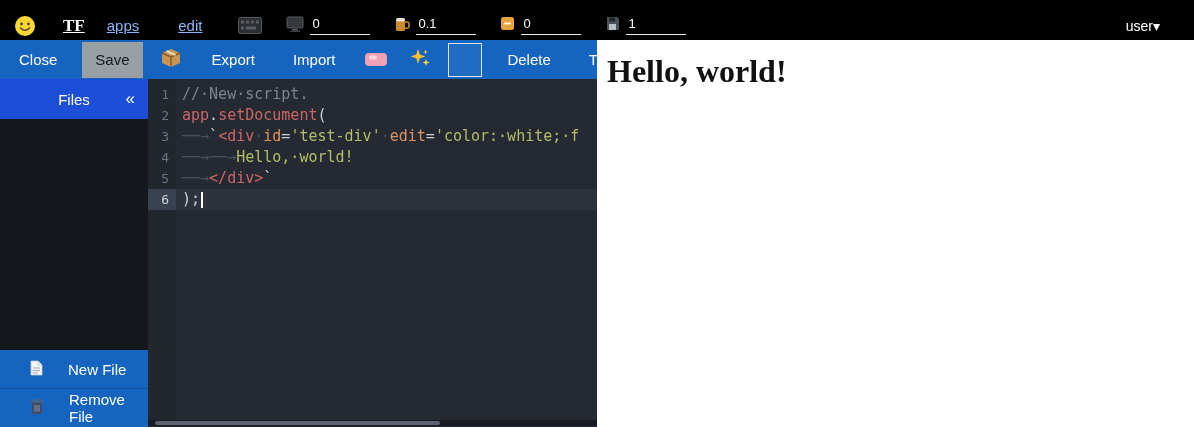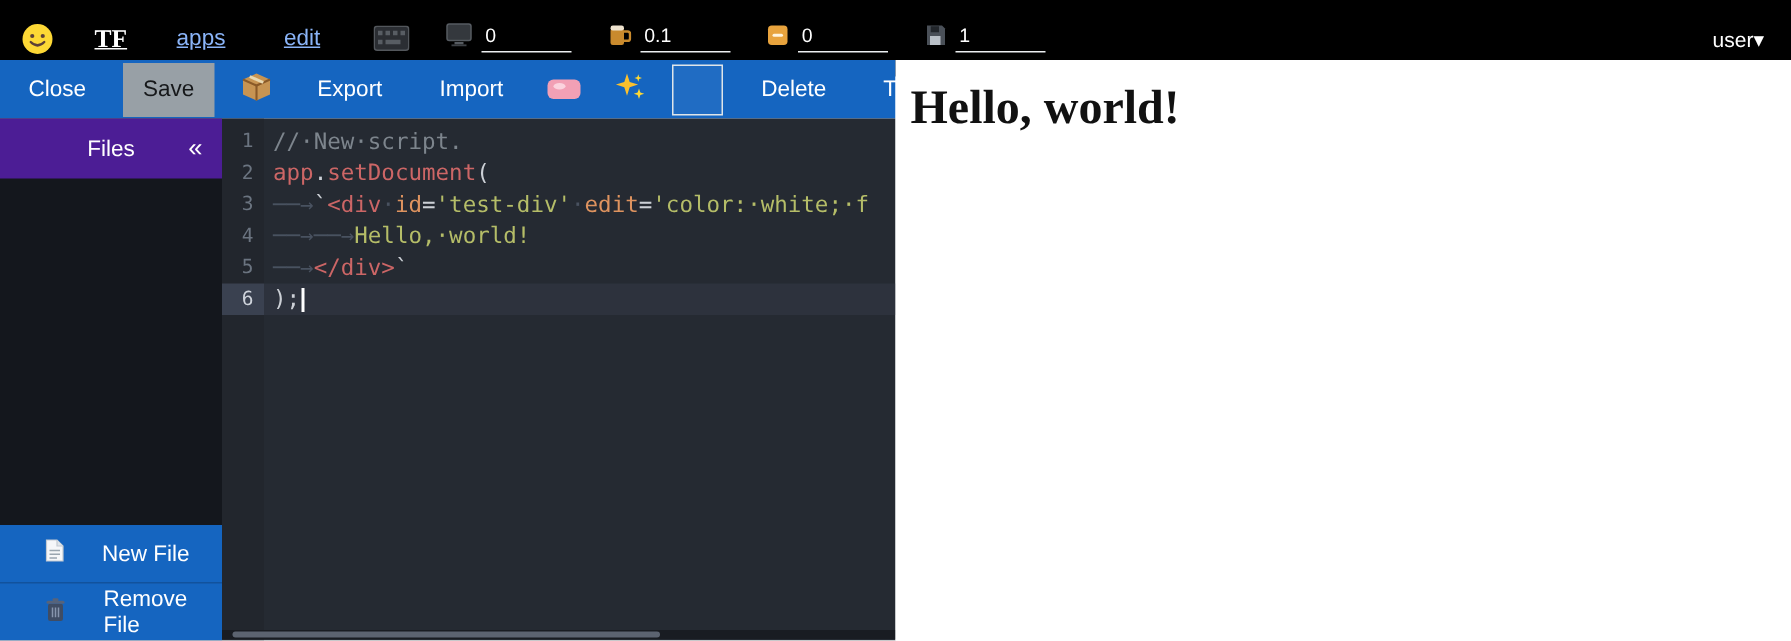--- a/index.html
+++ b/index.html
@@ -6,41 +6,41 @@
   body{width:1194px;height:427px;position:relative;overflow:hidden;background:#fff;
        font-family:"Liberation Sans",sans-serif}
 
   
   .topbar{position:absolute;left:0;top:0;width:1194px;height:51px;background:#000;
           display:flex;align-items:center;box-sizing:border-box;padding:0 14px;color:#fff}
   .logo{display:flex;align-items:center}
   .brand{color:#fff;text-decoration:underline;font-family:"Liberation Serif",serif;
          font-weight:bold;font-size:17px;margin-left:27px;cursor:pointer}
   .nav-link{color:#8ab4f8;text-decoration:underline;font-size:15px;cursor:pointer}
-  .nav-apps{margin-left:33px}
+  .nav-apps{margin-left:22px}
   .nav-edit{margin-left:39px}
   .kb{margin-left:36px;display:flex;align-items:center;cursor:pointer}
   .field{display:flex;align-items:center;gap:6px;margin-left:24px}
   .field .val{width:56px;background:transparent;border:none;border-bottom:1px solid #eceff1;
               color:#fff;font-size:13px;padding:0 2px 3px;font-family:inherit;outline:none}
-  .user{margin-left:auto;margin-right:4px;font-size:14px;cursor:pointer}
+  .user{margin-left:auto;margin-right:20px;font-size:14px;cursor:pointer}
 
   
   .toolbar{position:absolute;left:0;top:40px;width:597px;height:39px;background:#1565c0;
            display:flex;align-items:center;box-sizing:border-box;padding:0 6px;gap:12px}
   .tb-btn{height:36px;padding:0 13px;background:transparent;border:none;color:#fff;
           font-size:15px;font-family:inherit;cursor:pointer;display:flex;align-items:center;justify-content:center}
   .tb-btn.save{background:#98a0a6;color:#16181a}
   .tb-btn.iconbtn{padding:0 5px;min-width:32px}
   .tb-btn.blank{border:1px solid #dfe5e9;width:34px;min-width:34px;height:34px;padding:0;background:rgba(255,255,255,0.05)}
 
   
   .sidebar{position:absolute;left:0;top:79px;width:148px;height:348px;background:#14171d;
            display:flex;flex-direction:column}
-  .sb-header{height:40px;flex:0 0 40px;background:#4c1d95;color:#fff;display:flex;
+  .sb-header{height:40px;flex:0 0 40px;background:#1d4ed8;color:#fff;display:flex;
              align-items:center;justify-content:center;font-size:15px;position:relative}
   .sb-collapse{position:absolute;right:13px;top:0;height:40px;display:flex;align-items:center;
                font-size:17px;cursor:pointer}
   .file-item{height:35px;flex:0 0 35px;background:#26a69a;color:#fff;display:flex;
              align-items:center;gap:8px;padding-left:10px;font-size:15px;font-weight:bold;cursor:pointer}
   .sb-spacer{flex:1}
   .sb-btn{height:38px;flex:0 0 38px;background:#1565c0;color:#fff;display:flex;align-items:center;
           gap:25px;padding-left:30px;font-size:15px;cursor:pointer}
   .sb-btn.rm{border-top:1px solid rgba(0,0,0,.18)}
 

